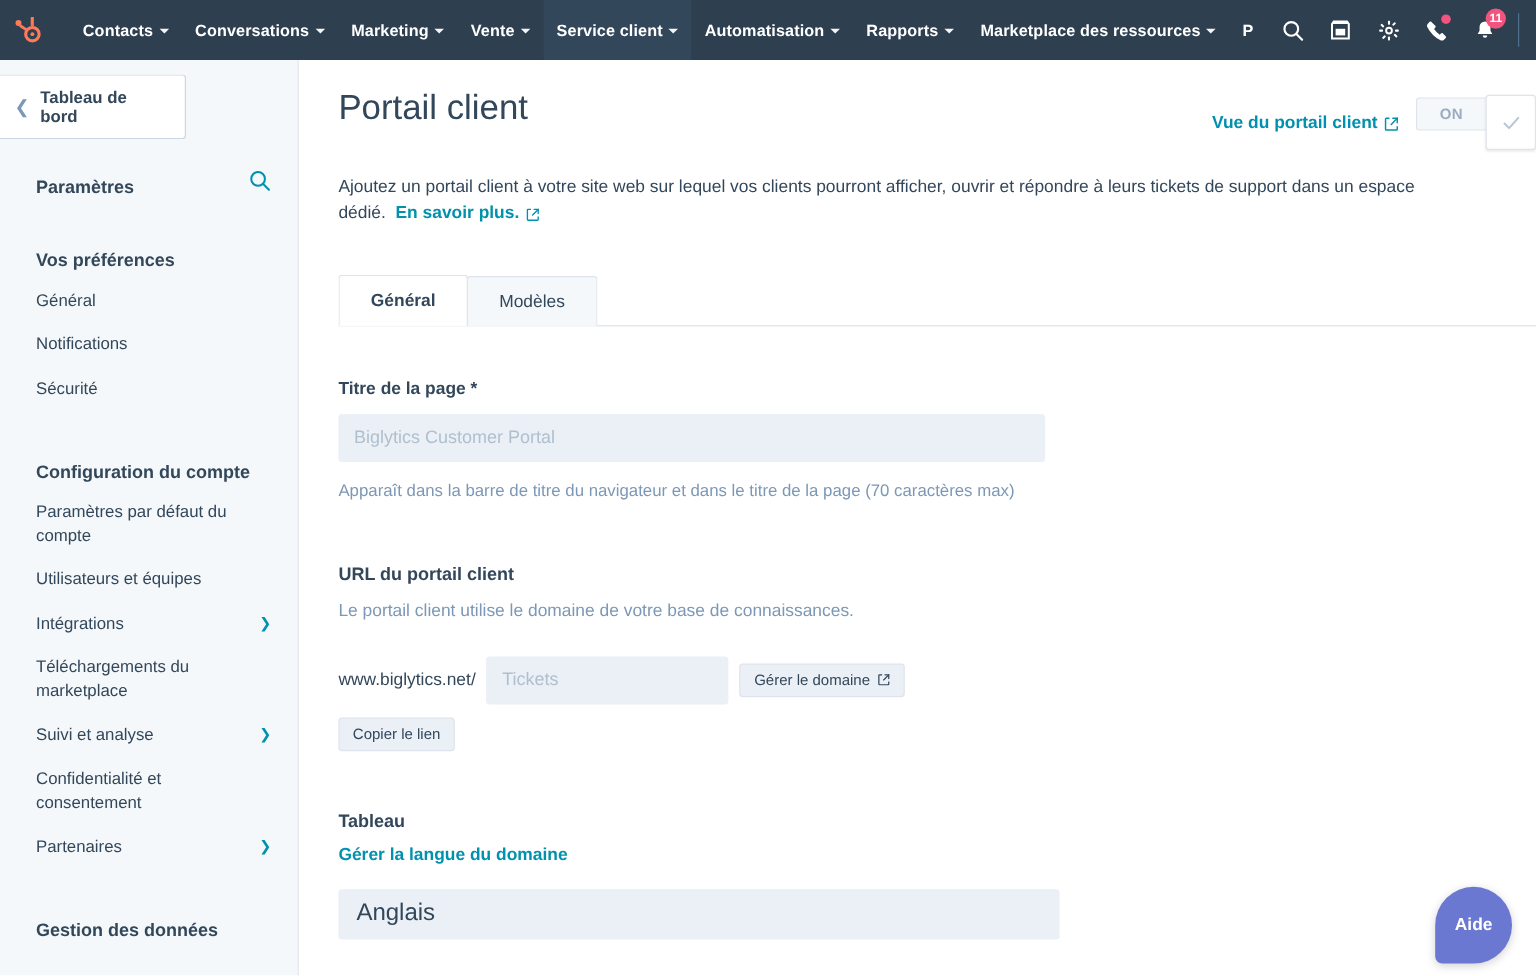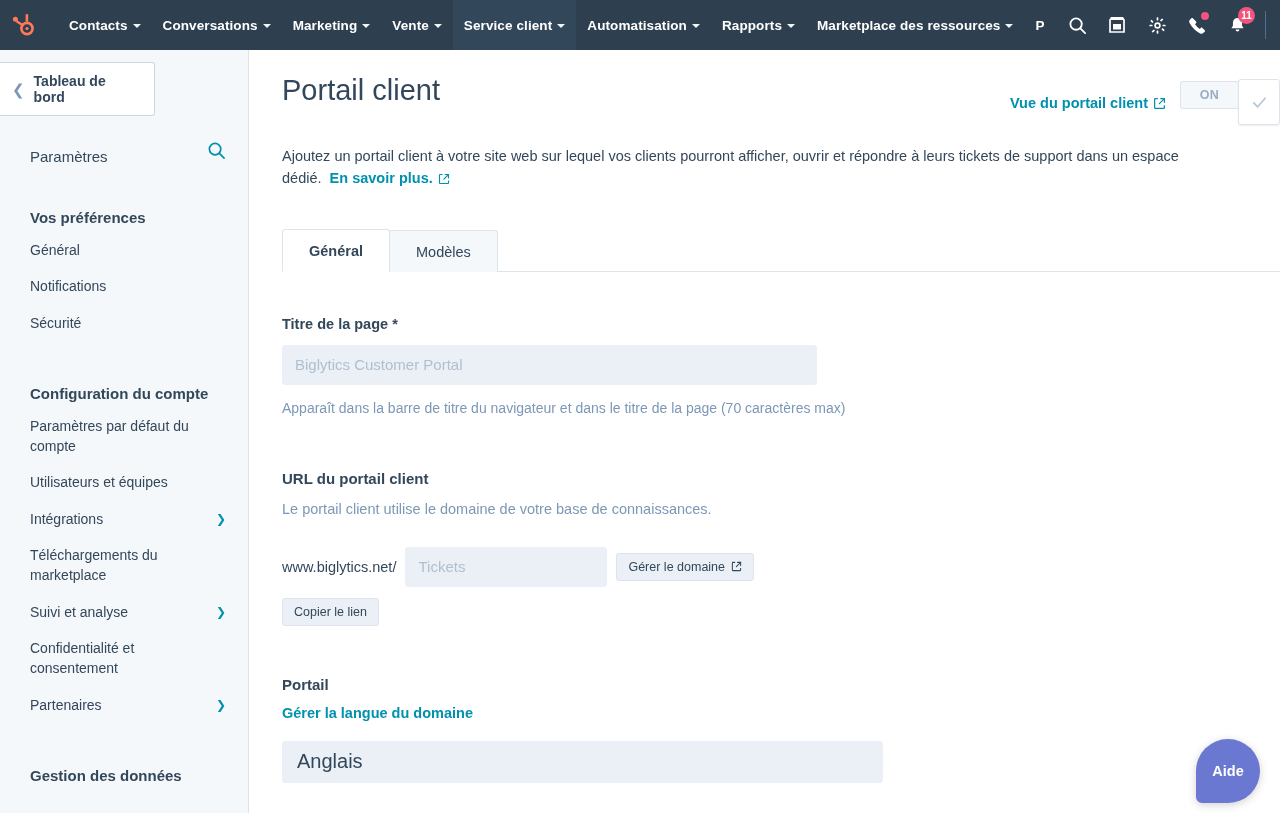--- a/index.html
+++ b/index.html
@@ -148,21 +148,21 @@
     font-weight: 400;
   }
   .settings-row {
     display: flex;
     align-items: center;
     justify-content: space-between;
     padding: 20px 22px 0 30px;
   }
   .settings-title {
     font-size: 15px;
-    font-weight: 400;
+    font-weight: 700;
     color: #33475b;
     margin-top: 12px;
   }
   .search-icon-btn { cursor: pointer; display: flex; }
   .side-group-title {
     font-size: 15px;
     font-weight: 700;
     color: #33475b;
     padding: 0 30px;
     margin-top: 42px;
@@ -301,21 +301,21 @@
 
   
   .form-area { padding-top: 44px; max-width: 620px; }
   .field-label {
     font-size: 14.5px;
     font-weight: 700;
     color: #33475b;
     margin-bottom: 13px;
   }
   .text-input {
-    width: 535px;
+    width: 589px;
     height: 40px;
     background: #eaf0f6;
     border: 1px solid #eaf0f6;
     border-radius: 3px;
     padding: 0 12px;
     font-size: 15px;
     font-family: "Liberation Sans", sans-serif;
     color: #33475b;
   }
   .text-input::placeholder { color: #b0bfce; }
@@ -642,21 +642,21 @@
                 <line x1="14" y1="2" x2="7.8" y2="8.2" stroke="#33475b" stroke-width="1.5" stroke-linecap="round"></line>
               </svg>
             </button>
           </div>
           <button class="btn-secondary btn-copy">
             <span>Copier le lien</span>
           </button>
         </div>
 
         <div class="section">
-          <div class="section-title">Portail</div>
+          <div class="section-title">Tableau</div>
           <a class="link-strong">Gérer la langue du domaine</a>
           <div class="lang-select">
             <span>Anglais</span>
           </div>
         </div>
 
       </div>
     </div>
 
     <div class="help-bubble">

